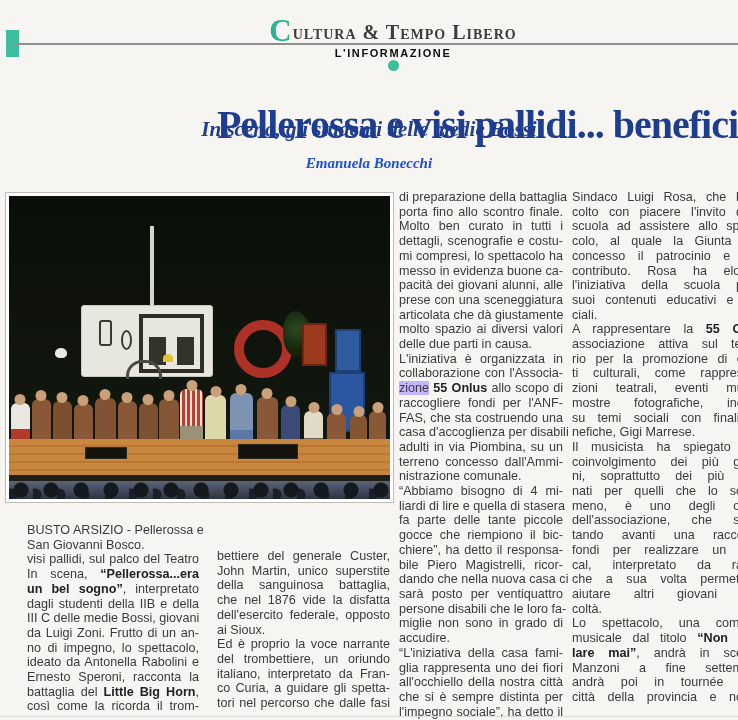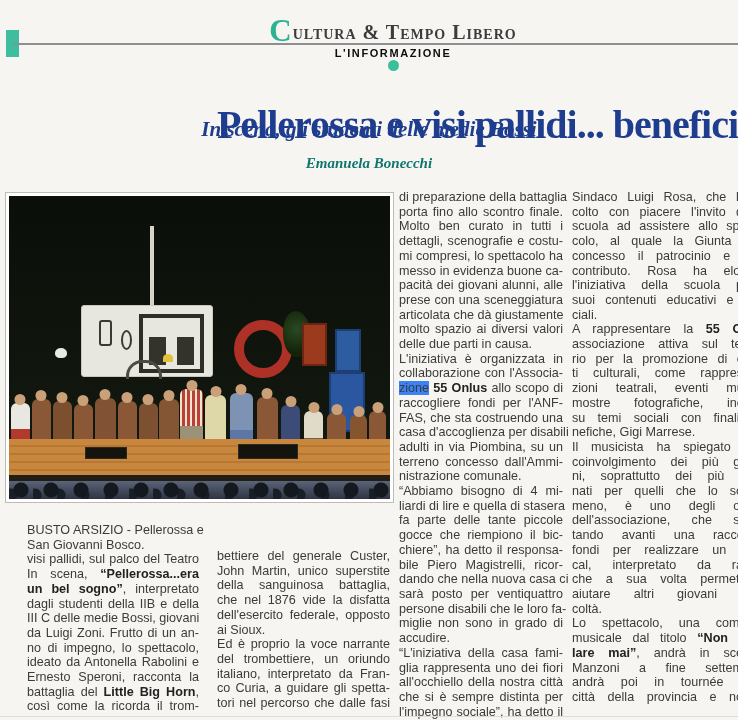--- a/index.html
+++ b/index.html
@@ -22,21 +22,21 @@
        background:#3bbf9b;}
 
   .kicker{position:absolute;left:0;top:77px;width:100%;text-align:center;
        font-family:"Liberation Serif",serif;font-style:italic;font-weight:bold;
        font-size:21px;color:#1e3d8f;margin-top:40px;}
   .headline{position:absolute;left:0;top:101px;width:100%;text-align:right;
        font-family:"Liberation Serif",serif;font-weight:600;font-size:40px;
        letter-spacing:-1px;color:#1e3d8f;white-space:nowrap;}
   .byline{position:absolute;left:0;top:155px;width:100%;text-align:center;
        font-family:"Liberation Serif",serif;font-style:italic;font-weight:bold;
-       font-size:15px;color:#0f766e;}
+       font-size:15px;color:#1d4ed8;}
 
   
   .photo{position:absolute;left:5px;top:192px;width:389px;height:311px;background:#fff;
        border:1px solid #bdbdb6;padding:3px;box-sizing:border-box;}
   .ph-in{position:relative;width:100%;height:100%;overflow:hidden;
        background:linear-gradient(180deg,#0b0f0a 0%,#10150d 60%,#161c12 100%);}
   .pole{position:absolute;left:37%;top:10%;width:4px;height:27%;background:#d5d5cc;}
   .banner{position:absolute;left:19%;top:36%;width:34%;height:23%;background:#e7e7df;
        border:1px solid #c9c9bd;border-radius:3px;}
   .banner .g1{position:absolute;left:13%;top:20%;width:9px;height:22px;border:2px solid #3a3a30;border-radius:3px;}
@@ -70,21 +70,21 @@
   .mask{position:absolute;width:12px;height:10px;background:#e9e9e4;border-radius:50% 50% 40% 40%;}
   .hat{position:absolute;width:10px;height:8px;background:#e3c23a;border-radius:50% 50% 0 0;}
 
   
   .caption{position:absolute;left:217px;top:507px;width:175px;font-size:12.5px;font-weight:bold;
        font-style:italic;color:#1c1c1c;}
   .col{position:absolute;font-size:12.6px;line-height:14.7px;color:#3b3b3b;}
   .col .ln{text-align:justify;text-align-last:justify;white-space:nowrap;overflow:visible;}
   .col .ln.end{text-align-last:left;}
   .col b{color:#222;}
-  .hl{background:#3b82f6;}
+  .hl{background:#c4b5fd;}
   #col1{left:27px;top:523px;width:172px;}
   #col2{left:217px;top:549px;width:173px;}
   #col3{left:399px;top:190px;width:164px;}
   #col4{left:572px;top:190px;width:178px;}
   .bottom-rule{position:absolute;left:0;top:716px;width:738px;height:1px;background:#dcdcd8;}
 </style>
 </head>
 <body>
 
 <div id="page">

